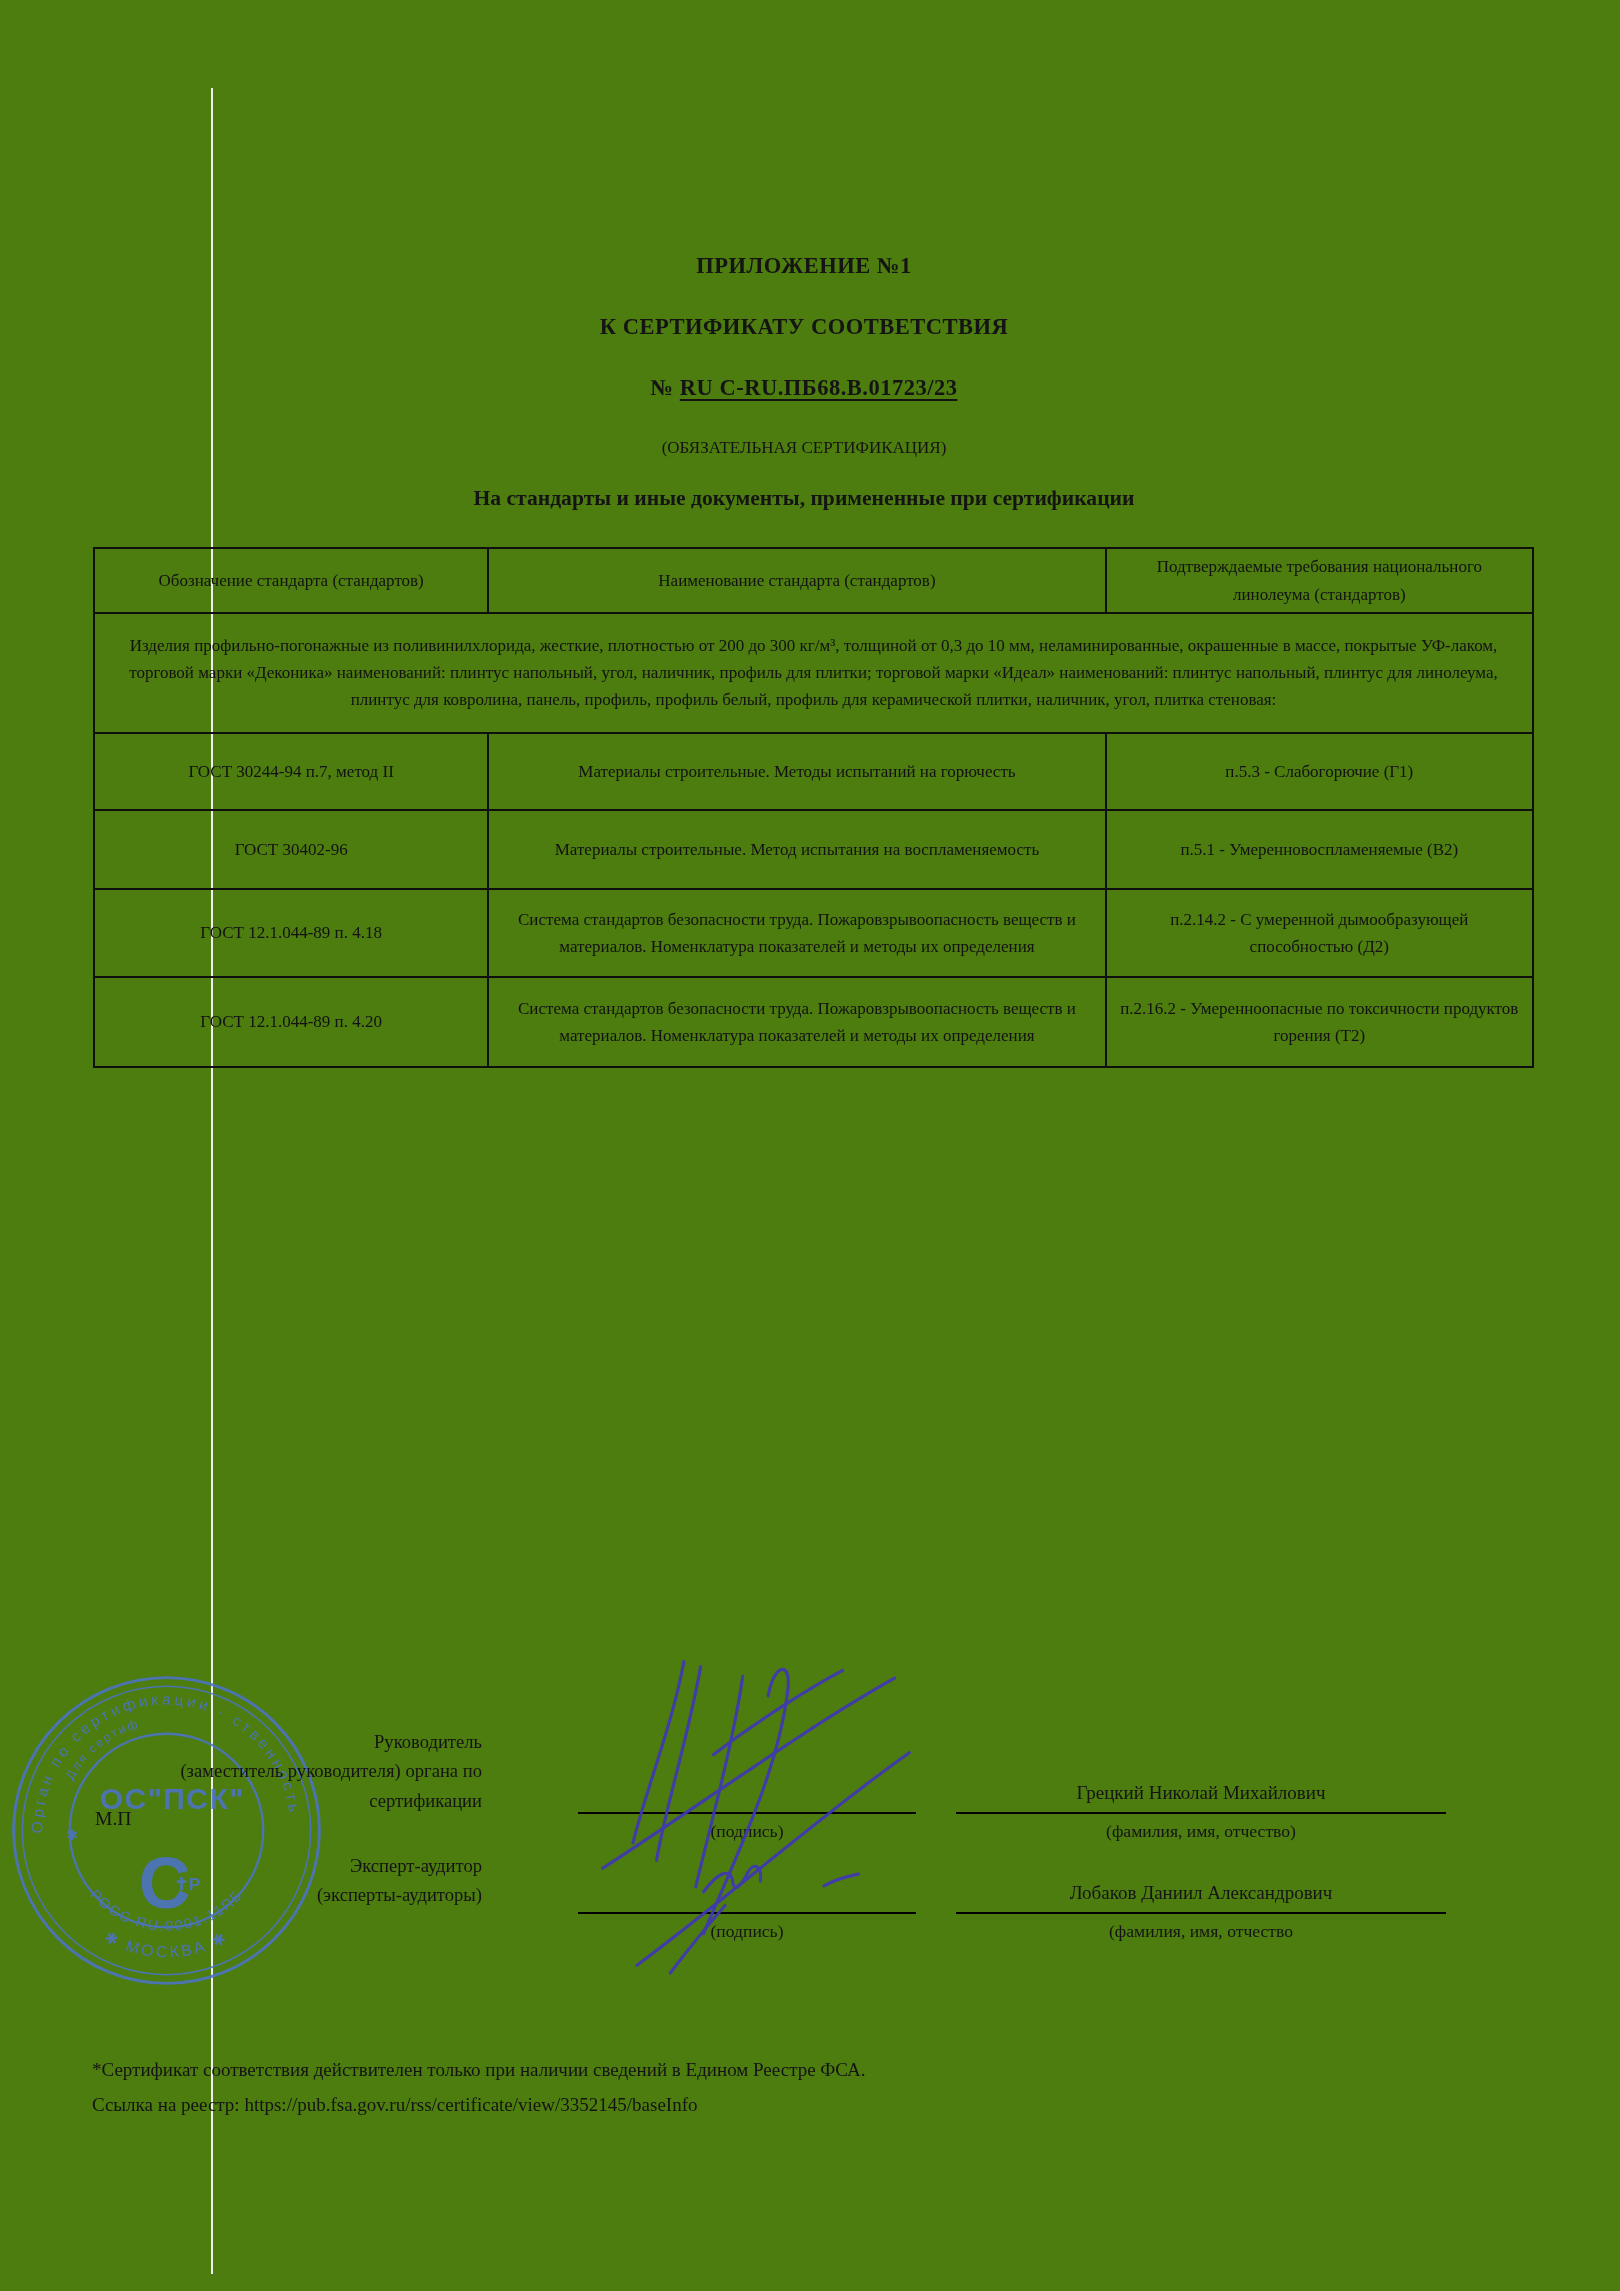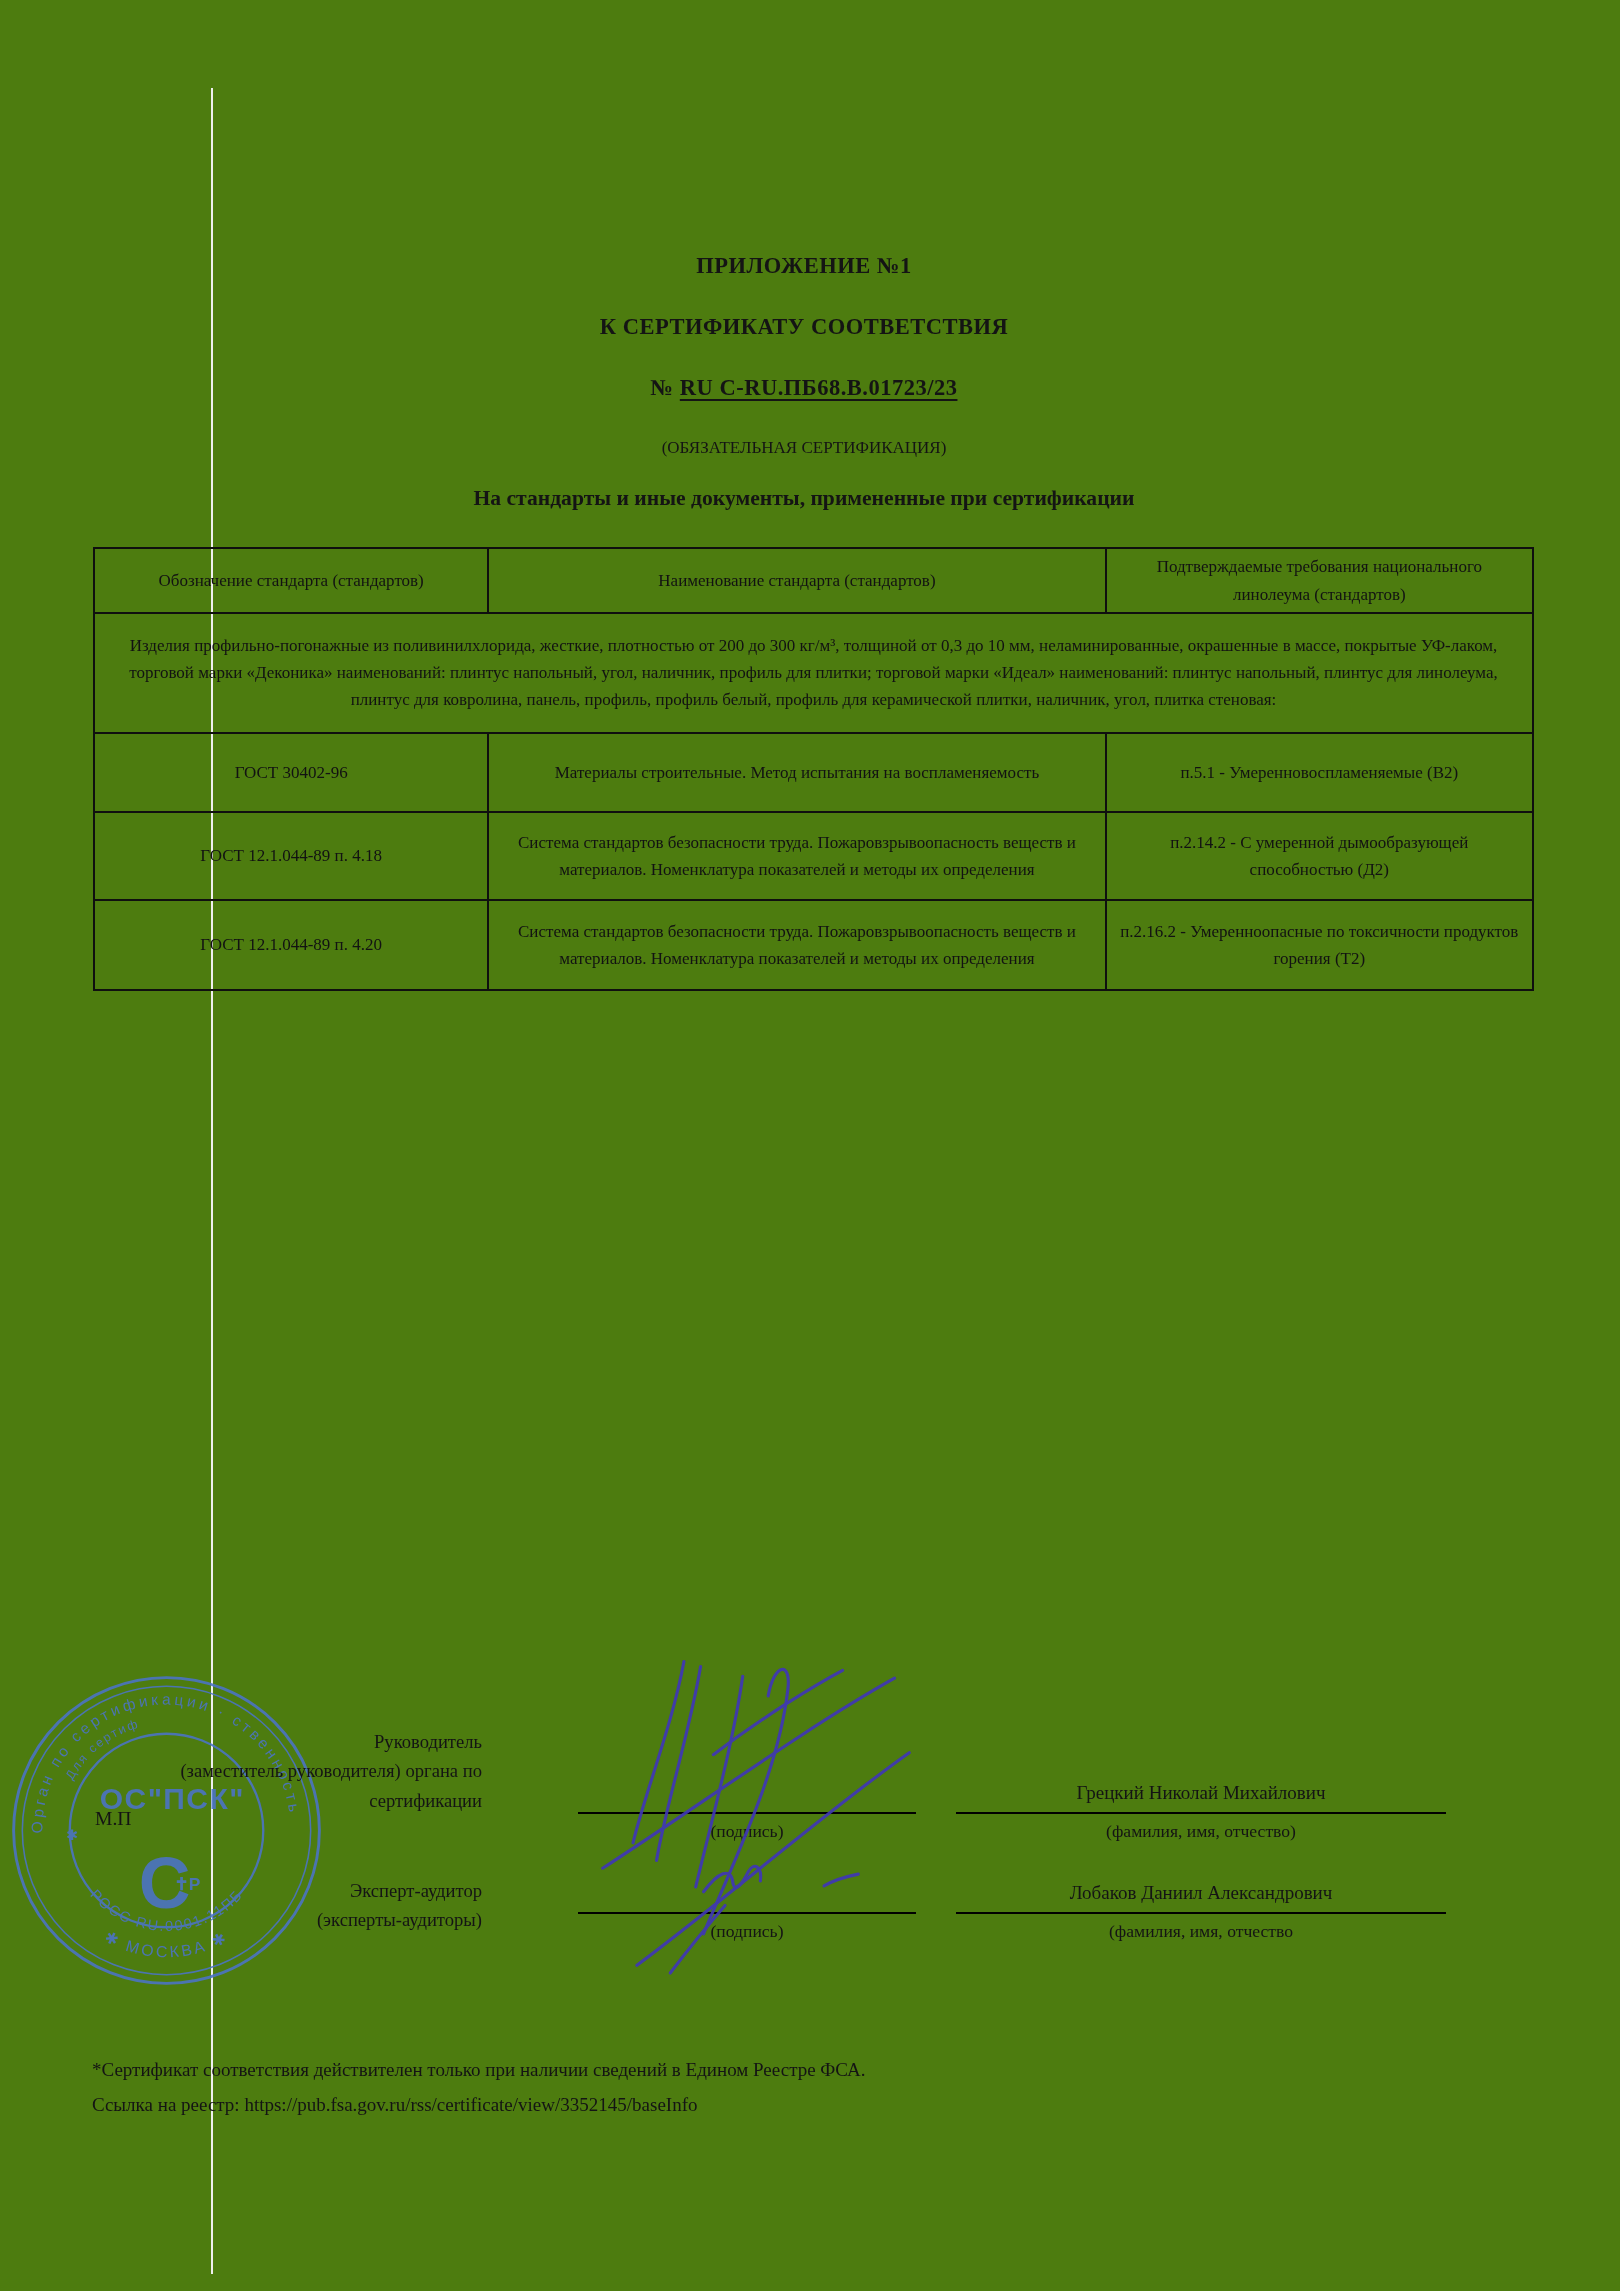--- a/index.html
+++ b/index.html
@@ -65,20 +65,25 @@
       </colgroup>
     <tbody>
       <tr class="row-head">
         <td>Обозначение стандарта (стандартов)</td>
         <td>Наименование стандарта (стандартов)</td>
         <td>Подтверждаемые требования национального линолеума (стандартов)</td>
       </tr>
       <tr class="row-desc">
         <td colspan="3">Изделия профильно-погонажные из поливинилхлорида, жесткие, плотностью от 200 до 300 кг/м³, толщиной от 0,3 до 10 мм, неламинированные, окрашенные в массе, покрытые УФ-лаком, торговой марки «Деконика» наименований: плинтус напольный, угол, наличник, профиль для плитки; торговой марки «Идеал» наименований: плинтус напольный, плинтус для линолеума, плинтус для ковролина, панель, профиль, профиль белый, профиль для керамической плитки, наличник, угол, плитка стеновая:</td>
       </tr>
+      <tr class="row-r1">
+        <td>ГОСТ 30244-94 п.7, метод II</td>
+        <td>Материалы строительные. Методы испытаний на горючесть</td>
+        <td>п.5.3 - Слабогорючие (Г1)</td>
+      </tr>
       <tr class="row-r2">
         <td>ГОСТ 30402-96</td>
         <td>Материалы строительные. Метод испытания на воспламеняемость</td>
         <td>п.5.1 - Умеренновоспламеняемые (В2)</td>
       </tr>
       <tr class="row-r3">
         <td>ГОСТ 12.1.044-89 п. 4.18</td>
         <td>Система стандартов безопасности труда. Пожаровзрывоопасность веществ и материалов. Номенклатура показателей и методы их определения</td>
         <td>п.2.14.2 - С умеренной дымообразующей способностью (Д2)</td>
       </tr>
@@ -121,21 +126,21 @@
       <text x="-104" y="10" font-size="15">✱</text>
     </g>
   </svg>
 
   <div class="sig-label" style="left:86px; top:1727px; width:396px;">
     <div>Руководитель</div>
     <div>(заместитель руководителя) органа по</div>
     <div>сертификации</div>
   </div>
   <div class="mp-mark">М.П</div>
-  <div class="sig-label" style="left:86px; top:1851px; width:396px;margin-top:25px;">
+  <div class="sig-label" style="left:86px; top:1851px; width:396px;">
     <div>Эксперт-аудитор</div>
     <div>(эксперты-аудиторы)</div>
   </div>
 
   <div class="sig-line" style="left:578px; top:1812px; width:338px;"></div>
   <div class="sig-caption" style="left:578px; top:1821px; width:338px;">(подпись)</div>
   <div class="sig-line" style="left:578px; top:1912px; width:338px;"></div>
   <div class="sig-caption" style="left:578px; top:1921px; width:338px;">(подпись)</div>
 
   <div class="sig-name" style="left:946px; top:1782px; width:510px;">Грецкий Николай Михайлович</div>

